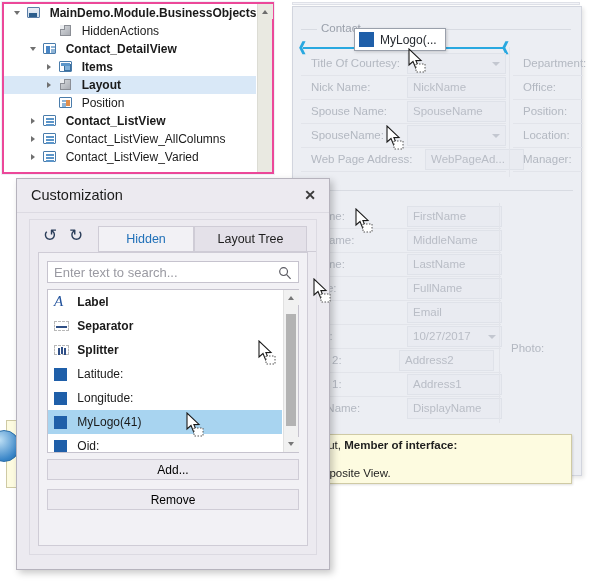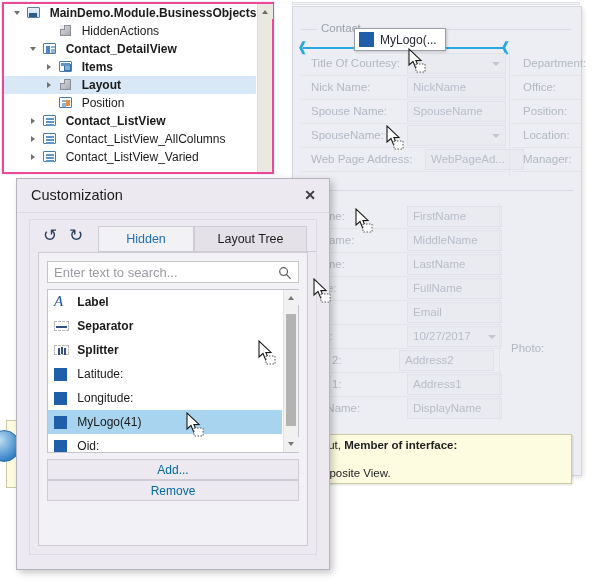--- a/index.html
+++ b/index.html
@@ -194,21 +194,21 @@
   .list-sb .arr { position:absolute; left:0; width:15px; height:15px; background:#f1f1f1; cursor:pointer;}
   .list-sb .arr.up { top:0; } .list-sb .arr.dn { bottom:0; }
   .list-sb .arr.up::after{content:"";position:absolute;left:4px;top:6px;
      border-bottom:4px solid #777;border-left:3.5px solid transparent;border-right:3.5px solid transparent;}
   .list-sb .arr.dn::after{content:"";position:absolute;left:4px;top:5px;
      border-top:4px solid #777;border-left:3.5px solid transparent;border-right:3.5px solid transparent;}
   .list-sb .thumb { position:absolute; left:2px; right:2px; top:24px; height:112px; background:#b3b3b3; cursor:pointer;}
 
   .dlg-btn {
     position:absolute; left:8px; right:8px; height:21px; line-height:20px;
-    text-align:center; font-size:12px; color:#0369a1;
+    text-align:center; font-size:12px; color:#000000;
     background:#eceaf0; border:1px solid #cfccd6; cursor:pointer;
   }
 
   
   .cursor { position:absolute; width:16px; height:22px; z-index:90; pointer-events:none; }
   .cursor svg { display:block; }
 
   
   .globe {
     position:absolute; left:-12px; top:430px; width:32px; height:32px;
@@ -527,21 +527,21 @@
           </div>
 
           <div class="list-sb">
             <div class="arr up"></div>
             <div class="thumb"></div>
             <div class="arr dn"></div>
           </div>
         </div>
 
         <div class="dlg-btn" style="top:206px;">Add...</div>
-        <div class="dlg-btn" style="top:227px;">Remove</div>
+        <div class="dlg-btn" style="top:236px;">Remove</div>
       </div>
     </div>
   </div>
 
   <div class="cursor" style="left:408px; top:48px;">
     <svg width="20" height="26" viewBox="0 0 20 26">
       <path d="M1,1 L1,17 L5,13.5 L7.7,20 L10.6,18.8 L7.9,12.6 L13,12.4 Z" fill="#ffffff" stroke="#1a1a1a" stroke-width="1.1"></path>
       <rect x="8" y="16" width="9" height="8" fill="#ffffff" stroke="#555" stroke-width="1" stroke-dasharray="1.5 1.5"></rect>
     </svg>
   </div>

